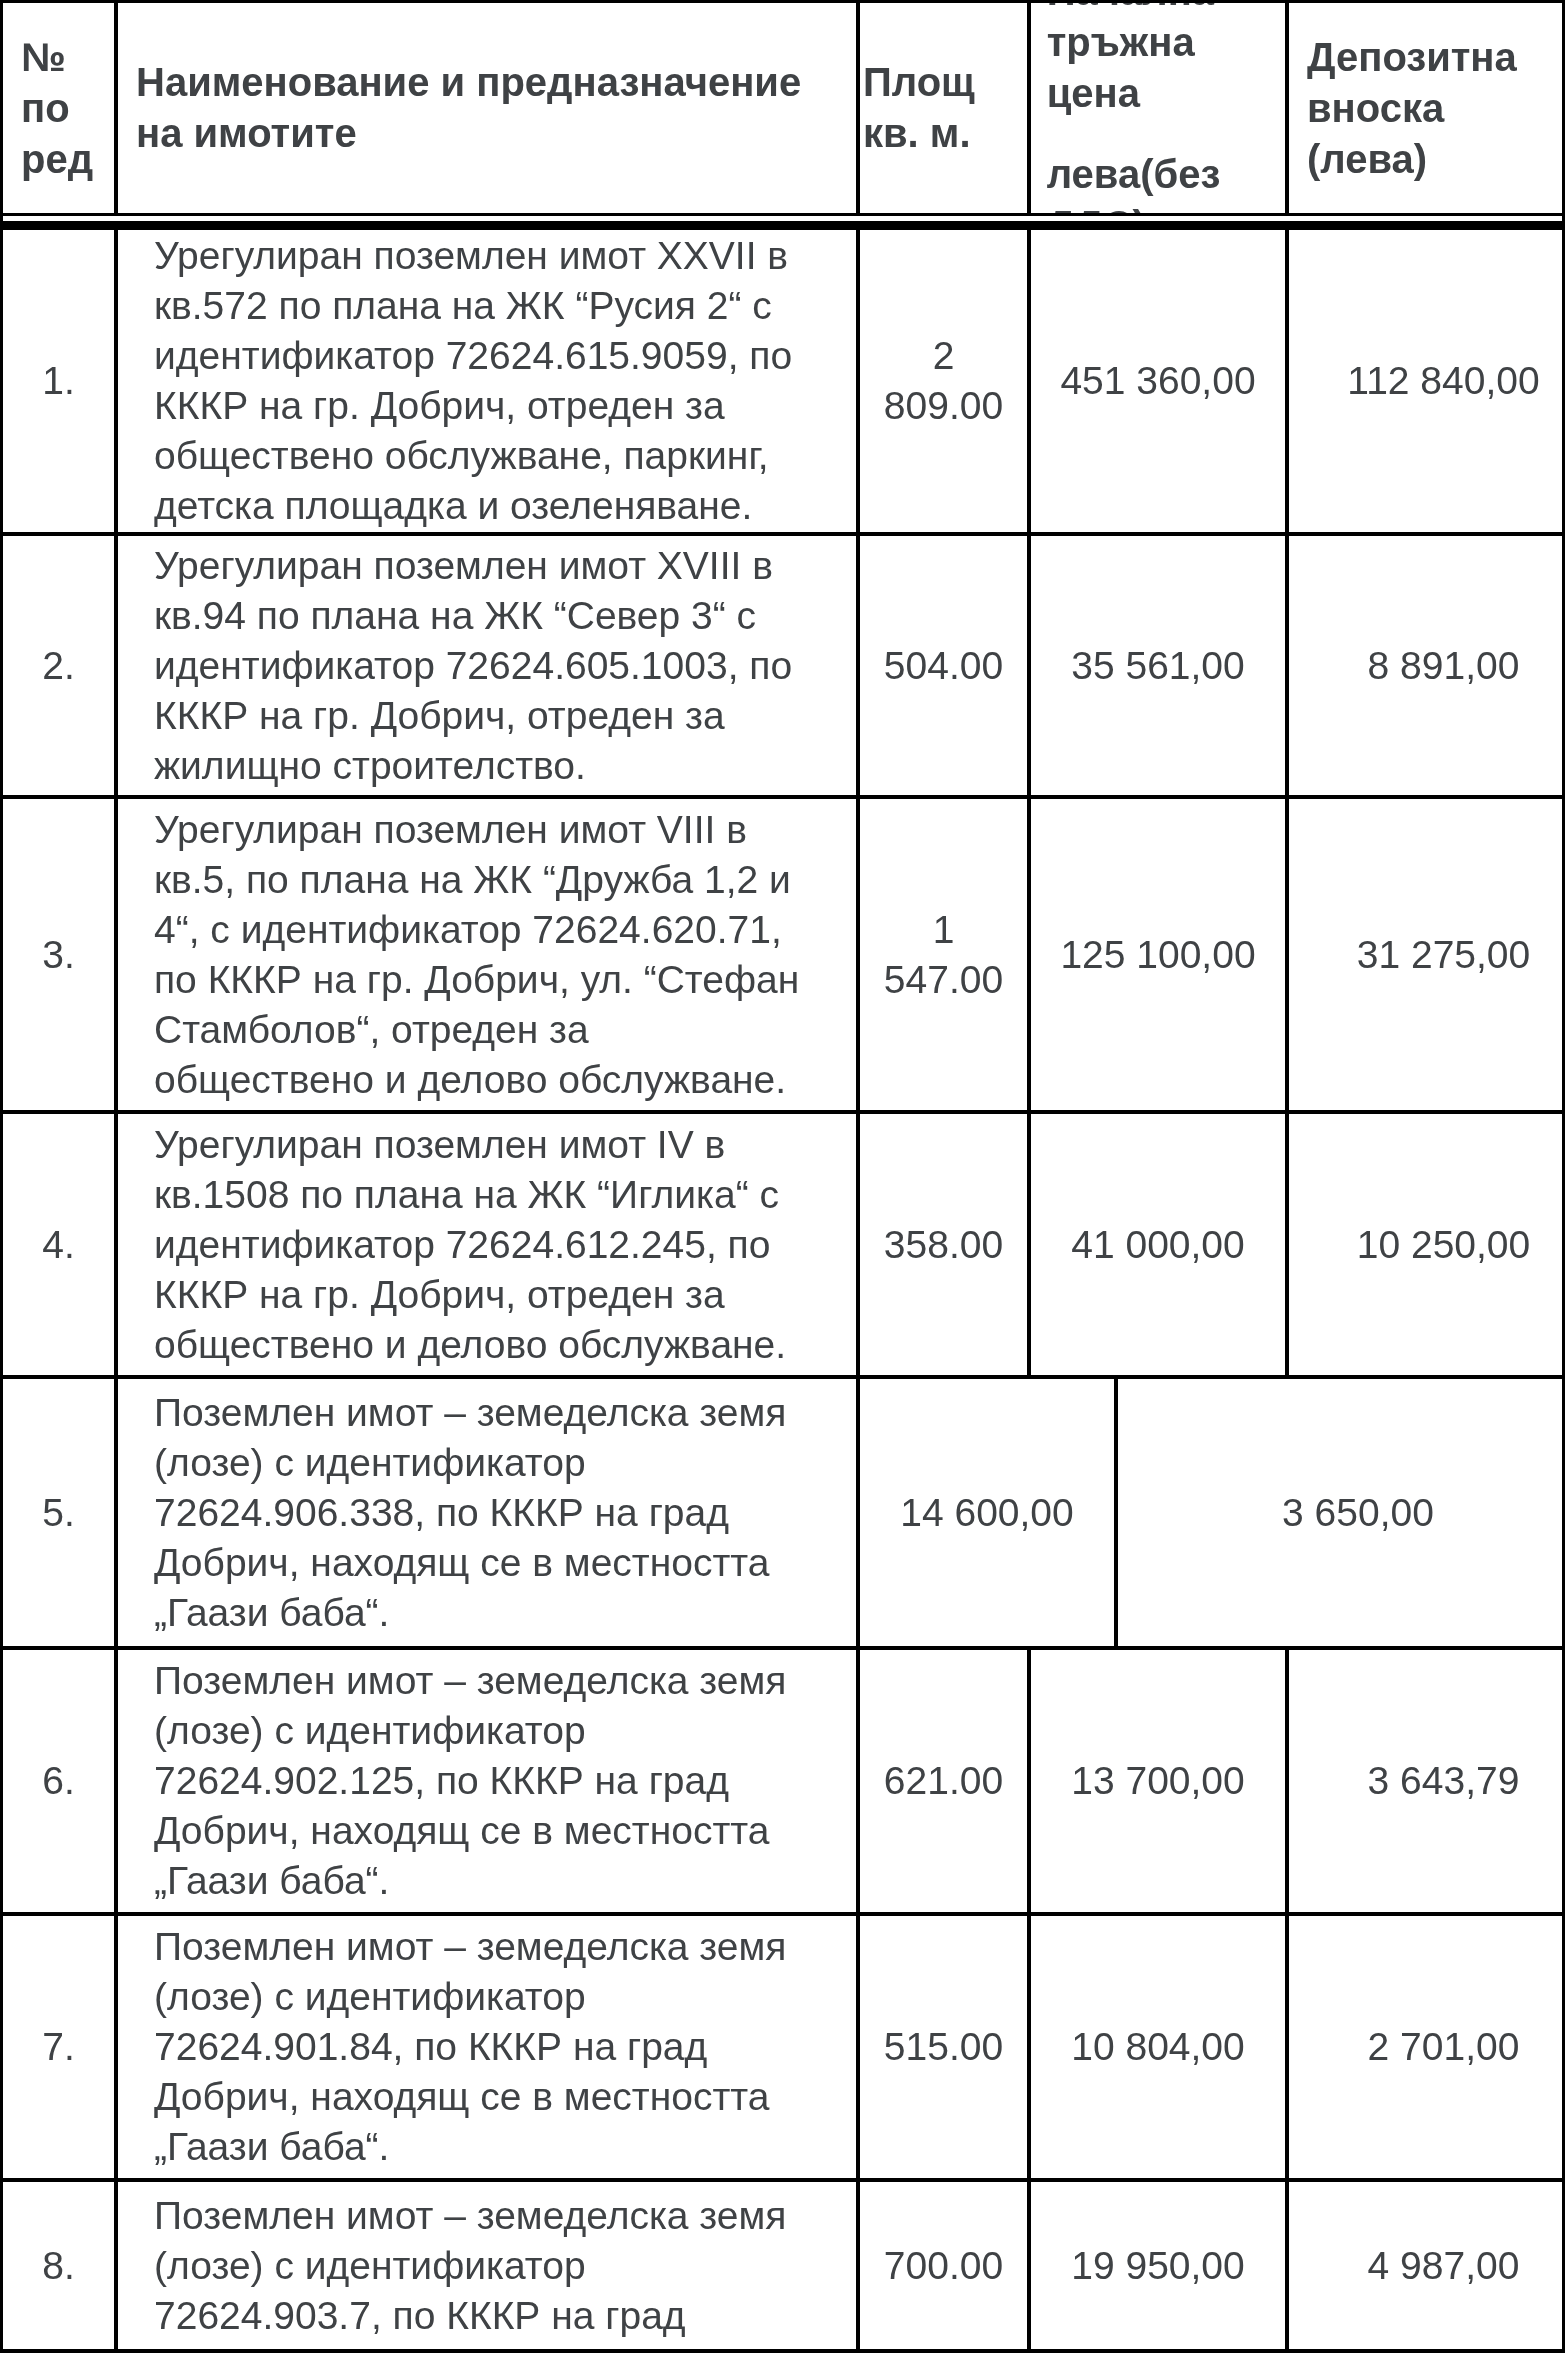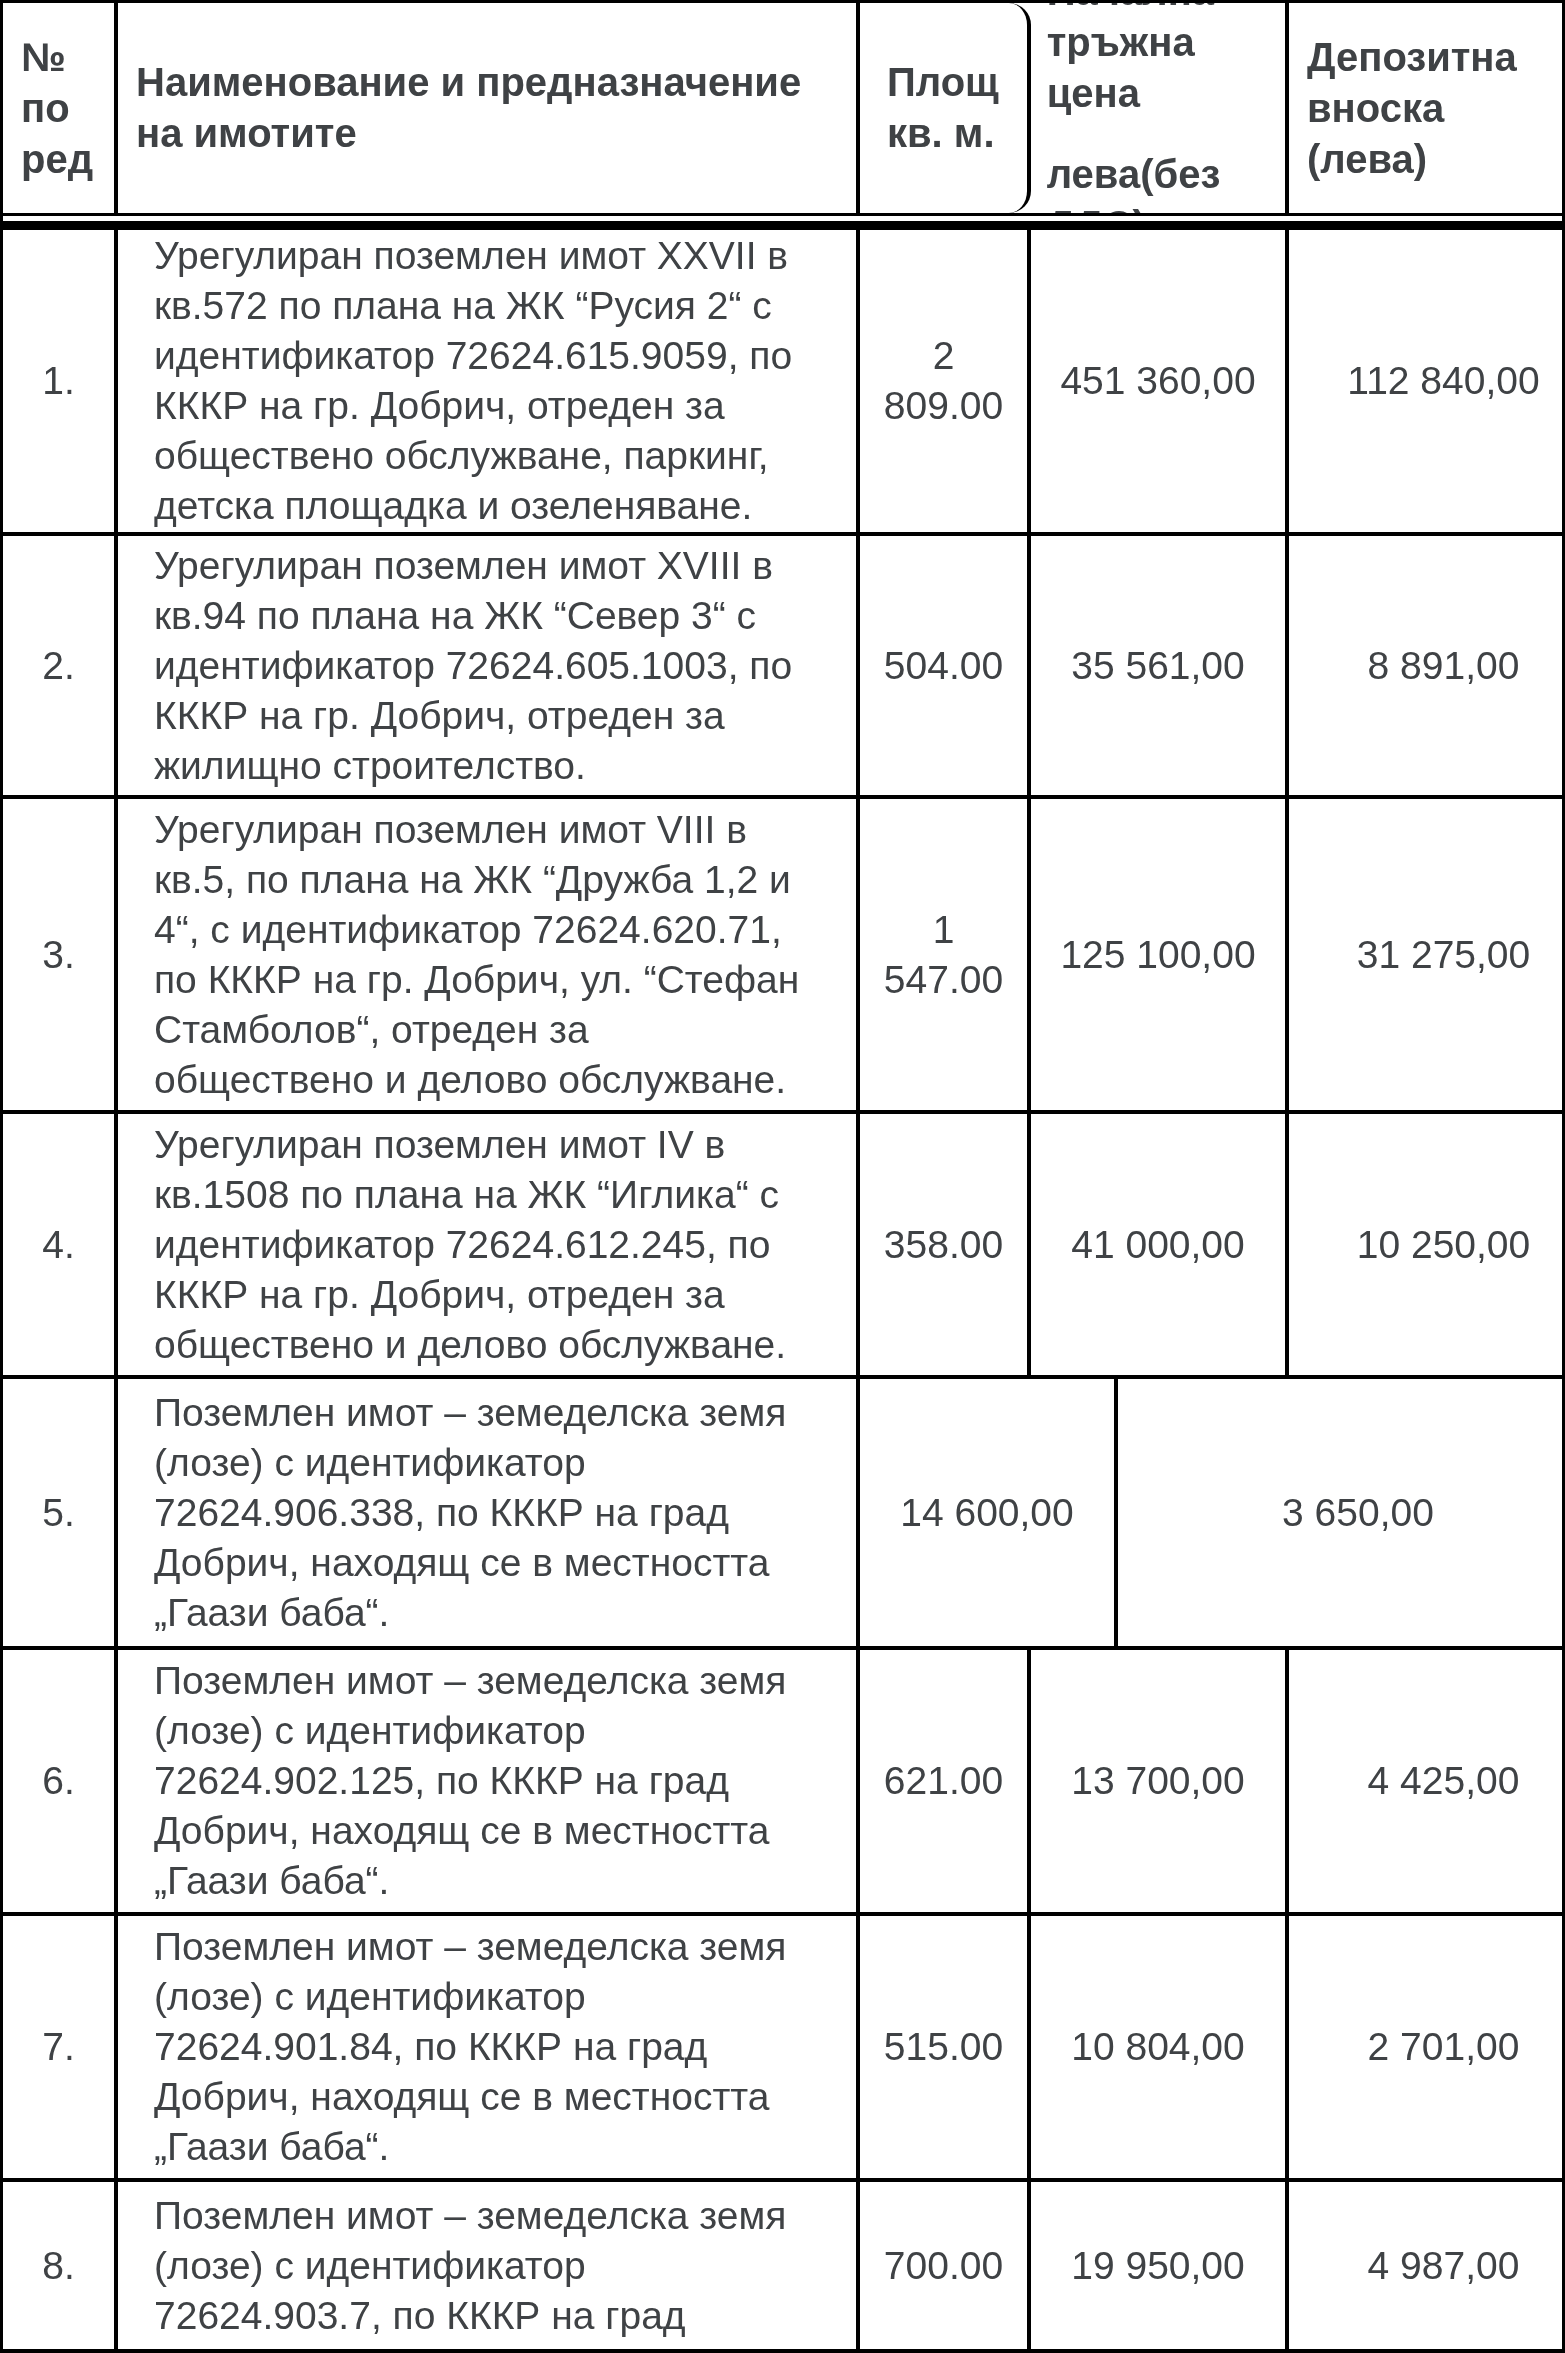--- a/index.html
+++ b/index.html
@@ -27,21 +27,21 @@
   .c1 { width:115px; }
   .c2 { width:742px; }
   .c3 { width:171px; }
   .c4 { width:258px; }
   .c5 { flex:1; border-right:none; }
 
   
   .header-row { height:213px; border-bottom:3.3px solid #000; font-weight:bold; font-size:40px; line-height:51px; }
   .header-row .c1 { padding-left:18px; }
   .header-row .c2 { padding-left:18px; }
-  .header-row .c3 { padding-left:27px;border-radius:22px; }
+  .header-row .c3 { padding-left:3px; }
   .header-row .c4 { padding:0 11.6px 0 15.7px; }
   .header-row .c5 { padding-left:18px; }
   .jline { display:flex; justify-content:flex-start; white-space:nowrap;margin-top:30px; }
 
   
   .header-sep { height:14px; flex:none; background:linear-gradient(to bottom, #ffffff 0 5px, #000000 5px); }
 
   
   .body-row { border-bottom:4.1px solid #000; font-size:39px; line-height:50px; }
   .body-row.last { border-bottom:none; }
@@ -145,21 +145,21 @@
 
   <div class="row body-row" style="height:266px">
     <div class="cell c1">6.</div>
     <div class="cell c2">Поземлен имот – земеделска земя
 (лозе) с идентификатор
 72624.902.125, по КККР на град
 Добрич, находящ се в местността
 „Гаази баба“.</div>
     <div class="cell c3">621.00</div>
     <div class="cell c4">13 700,00</div>
-    <div class="cell c5">4 425,00</div>
+    <div class="cell c5">3 643,79</div>
   </div>
 
   <div class="row body-row" style="height:266px">
     <div class="cell c1">7.</div>
     <div class="cell c2">Поземлен имот – земеделска земя
 (лозе) с идентификатор
 72624.901.84, по КККР на град
 Добрич, находящ се в местността
 „Гаази баба“.</div>
     <div class="cell c3">515.00</div>

